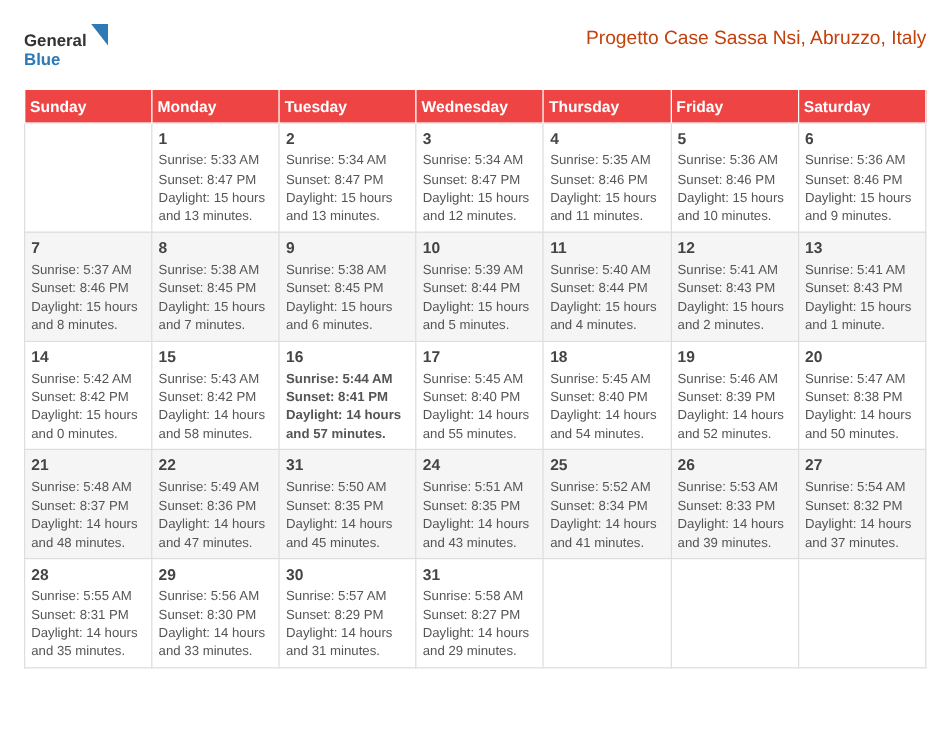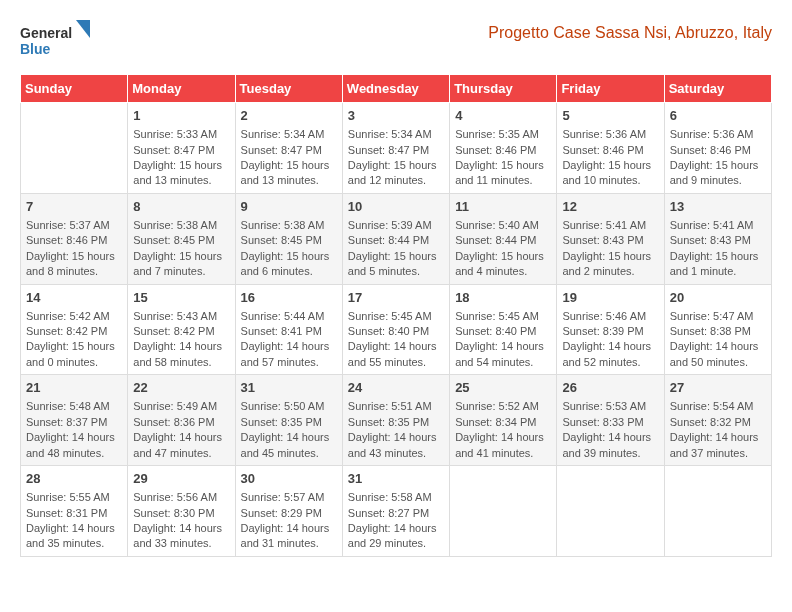--- a/index.html
+++ b/index.html
@@ -165,21 +165,21 @@
       </tr>
       <tr>
         <td><span class="day-num">14</span><span class="day-info" style="white-space: pre-line;">Sunrise: 5:42 AM
 Sunset: 8:42 PM
 Daylight: 15 hours
 and 0 minutes.</span></td>
         <td><span class="day-num">15</span><span class="day-info" style="white-space: pre-line;">Sunrise: 5:43 AM
 Sunset: 8:42 PM
 Daylight: 14 hours
 and 58 minutes.</span></td>
-        <td><span class="day-num">16</span><span class="day-info" style="white-space: pre-line;">Sunrise: 5:44 AM
+        <td><span class="day-num">16</span><span class="day-info" style="white-space: pre-line; font-weight: bold;">Sunrise: 5:44 AM
 Sunset: 8:41 PM
 Daylight: 14 hours
 and 57 minutes.</span></td>
         <td><span class="day-num">17</span><span class="day-info" style="white-space: pre-line;">Sunrise: 5:45 AM
 Sunset: 8:40 PM
 Daylight: 14 hours
 and 55 minutes.</span></td>
         <td><span class="day-num">18</span><span class="day-info" style="white-space: pre-line;">Sunrise: 5:45 AM
 Sunset: 8:40 PM
 Daylight: 14 hours

